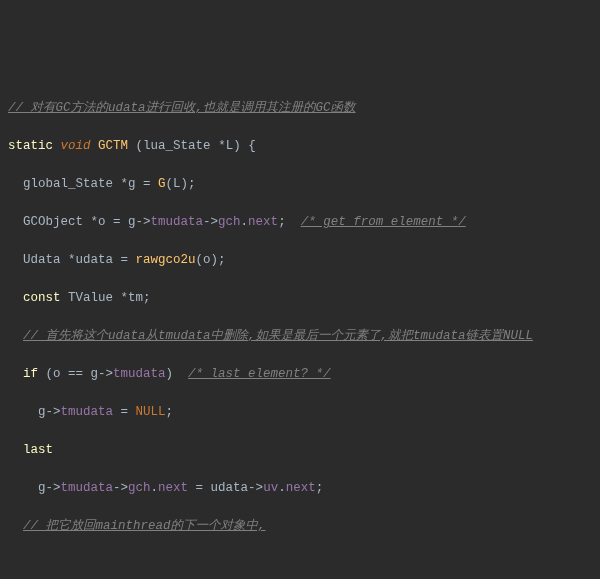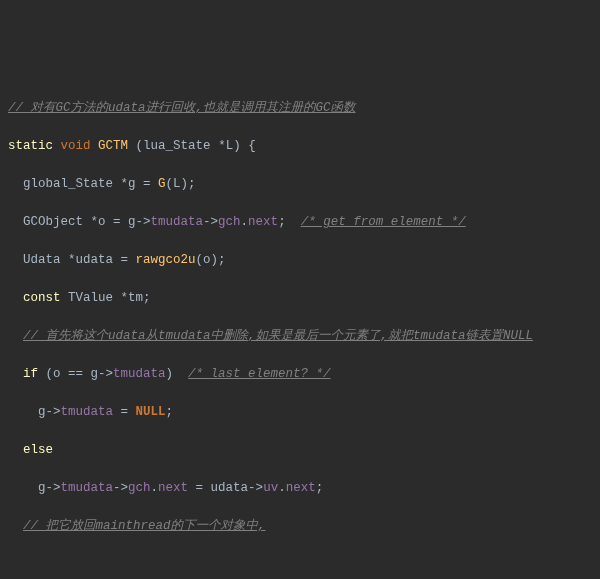--- a/index.html
+++ b/index.html
@@ -11,43 +11,43 @@
     color: #a9b7c6;
     padding: 4px 8px;
     white-space: pre;
     width: 600px;
     height: 579px;
     overflow: hidden;
   }
   .line { display: block; }
   .cmt { color: #808080; font-style: italic; text-decoration: underline; }
   .kw { color: #fef9c3; }
-  .type { color: #cc7832; }
+  .type { color: #cc7832; font-style: italic; }
   .fn { color: #ffc66d; }
   .id { color: #a9b7c6; }
   .brace { color: #a9b7c6; }
-  .null { color: #cc7832; font-weight: bold; }
+  .null { color: #cc7832; }
   .field { color: #9876aa; }
 </style>
 </head>
 <body>
 
 
 
 <div>
 <span class="line"><span class="cmt">// 对有GC方法的udata进行回收,也就是调用其注册的GC函数</span></span>
 <span class="line"><span class="kw">static</span> <span class="type">void</span> <span class="fn">GCTM</span> <span class="brace">(</span><span class="id">lua_State</span> <span class="id">*L</span><span class="brace">) {</span></span>
 <span class="line">  <span class="id">global_State *g = </span><span class="fn">G</span><span class="id">(L);</span></span>
 <span class="line">  <span class="id">GCObject *o = g-&gt;</span><span class="field">tmudata</span><span class="id">-&gt;</span><span class="field">gch</span><span class="id">.</span><span class="field">next</span><span class="id">;  </span><span class="cmt">/* get from element */</span></span>
 <span class="line">  <span class="id">Udata *udata = </span><span class="fn">rawgco2u</span><span class="id">(o);</span></span>
 <span class="line">  <span class="kw">const</span><span class="id"> TValue *tm;</span></span>
 <span class="line">  <span class="cmt">// 首先将这个udata从tmudata中删除,如果是最后一个元素了,就把tmudata链表置NULL</span></span>
 <span class="line">  <span class="kw">if</span><span class="id"> (o == g-&gt;</span><span class="field">tmudata</span><span class="id">)  </span><span class="cmt">/* last element? */</span></span>
 <span class="line">    <span class="id">g-&gt;</span><span class="field">tmudata</span><span class="id"> = </span><span class="null">NULL</span><span class="id">;</span></span>
-<span class="line">  <span class="kw">else</span></span>
+<span class="line">  <span class="kw">last</span></span>
 <span class="line">    <span class="id">g-&gt;</span><span class="field">tmudata</span><span class="id">-&gt;</span><span class="field">gch</span><span class="id">.</span><span class="field">next</span><span class="id"> = udata-&gt;</span><span class="field">uv</span><span class="id">.</span><span class="field">next</span><span class="id">;</span></span>
 <span class="line">  <span class="cmt">// 把它放回mainthread的下一个对象中,</span></span>
 
 
 
 
 
 
 
 

